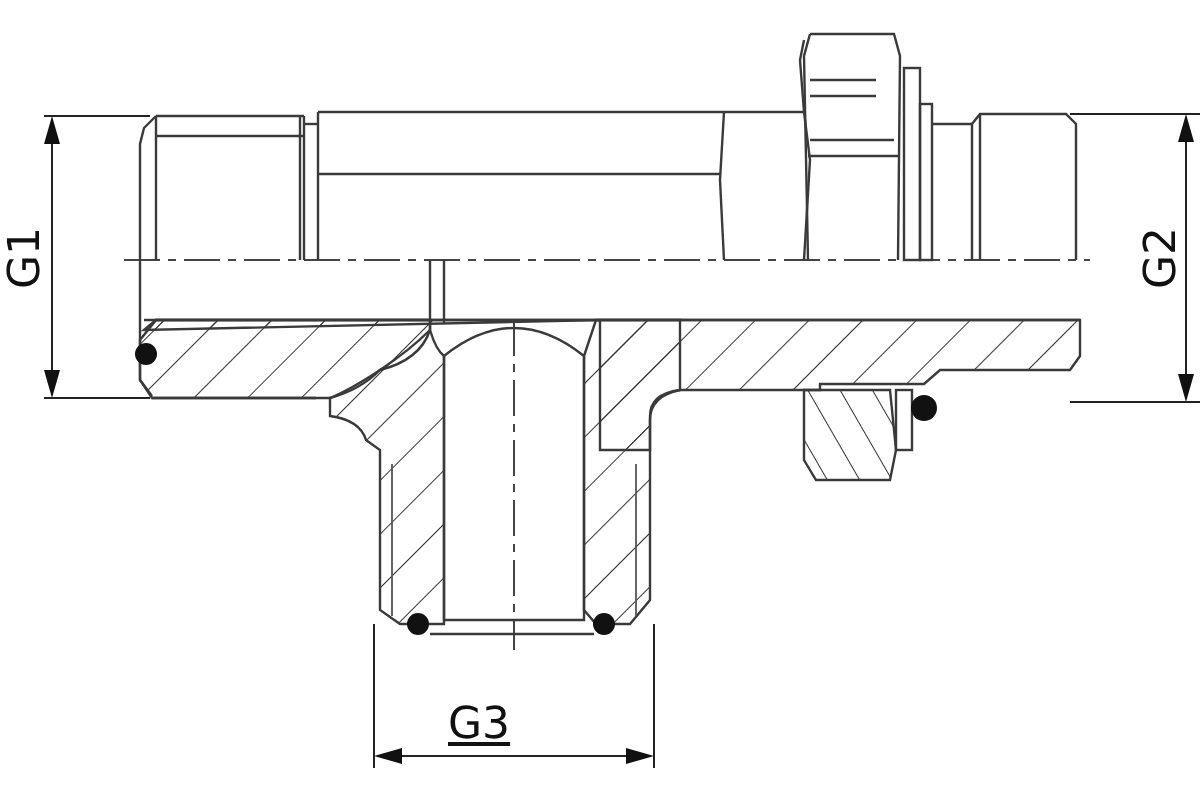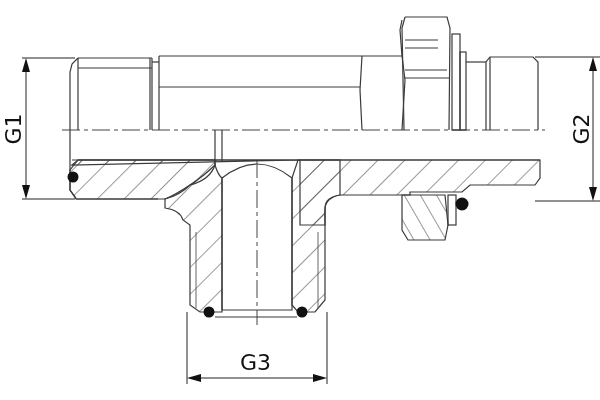--- a/index.html
+++ b/index.html
@@ -8,21 +8,21 @@
   .ln{stroke:#3a3a3a;stroke-width:1.2;fill:none;}
   .thin{stroke:#555;stroke-width:0.9;fill:none;}
   .cl{stroke:#444;stroke-width:1;fill:none;stroke-dasharray:18 4 4 4;}
   .dim{stroke:#222;stroke-width:1;fill:none;}
   .hatch{fill:url(#hatch);stroke:#3a3a3a;stroke-width:1.2;}
   .hatch2{fill:url(#hatch2);stroke:#3a3a3a;stroke-width:1.2;}
   .oring{fill:#111;}
   .lbl{position:absolute;font-family:"DejaVu Sans",sans-serif;font-size:22px;color:#111;line-height:1;}
   #g1{left:-2px;top:118px;transform:rotate(-90deg);}
   #g2{left:566px;top:118px;transform:rotate(-90deg);}
-  #g3{left:240px;top:352px;}
+  #g3{left:224px;top:352px;text-decoration:underline;}
 </style>
 </head>
 <body>
 
 <div id="canvas">
 <svg width="600" height="400" viewBox="0 0 600 400">
   <defs>
     <pattern id="hatch" patternUnits="userSpaceOnUse" width="19" height="19" patternTransform="rotate(45)">
       <line x1="0" y1="0" x2="0" y2="19" stroke="#333" stroke-width="1"></line>
     </pattern>

